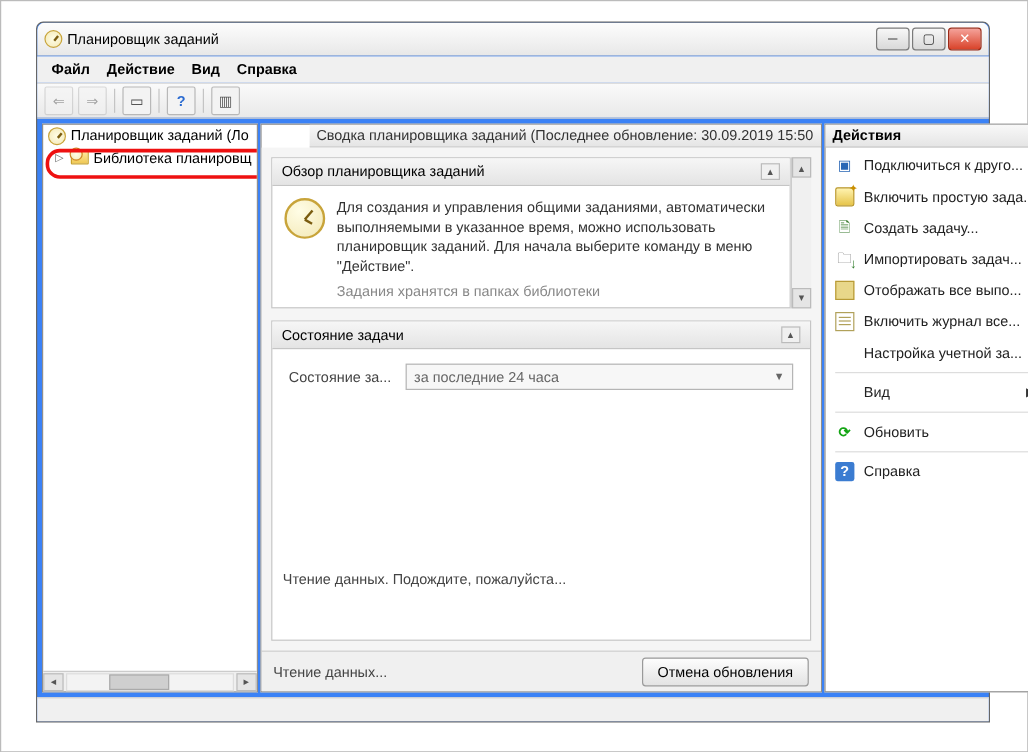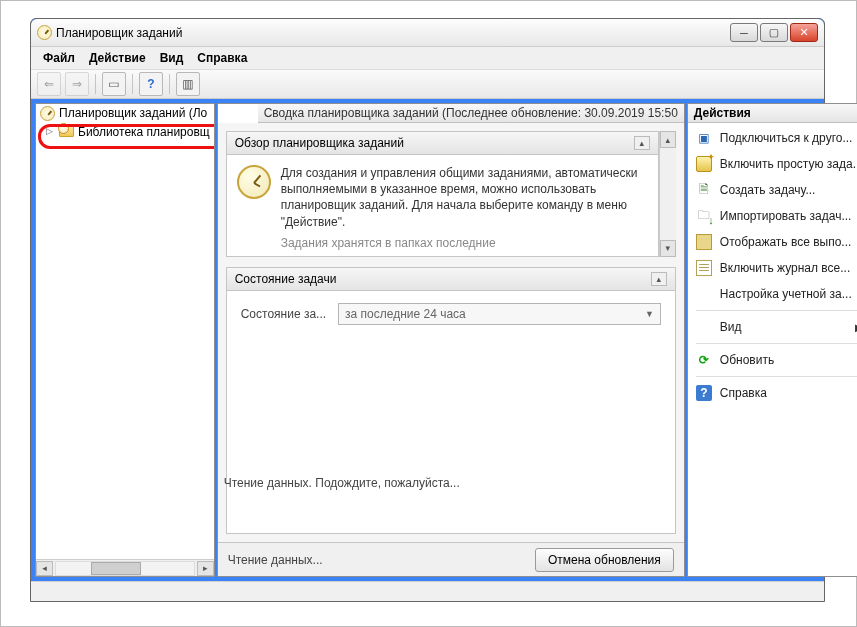--- a/index.html
+++ b/index.html
@@ -60,21 +60,21 @@
 .clock-ic:before{content:"";position:absolute;left:50%;top:50%;width:10px;height:2px;background:#7a5c10;transform-origin:left;transform:rotate(-50deg);}
 .clock-ic:after{content:"";position:absolute;left:50%;top:50%;width:7px;height:2px;background:#7a5c10;transform-origin:left;transform:rotate(30deg);}
 .overview-text { line-height:1.35; }
 .overview-faded { color:#888; margin-top:6px; }
 .vscroll { width:17px; background:#f0f0f0; border-left:1px solid #ccc; position:relative; }
 .vscroll .arrow{height:17px;background:#e5e5e5;border:1px solid #bbb;display:flex;align-items:center;justify-content:center;font-size:9px;color:#555;}
 .section.flexfill{flex:1;}
 .status-body { padding:12px 14px; font-size:12px; color:#444; display:flex; align-items:center; gap:12px; }
 .combo { flex:1; height:22px; border:1px solid #b5b5b5; background:#f7f7f7; display:flex; align-items:center; padding:0 6px; font-size:12px; color:#666; justify-content:space-between; }
 .combo .dd{font-size:9px;color:#666;}
-.reading { position:absolute; left:6px; bottom:52px; font-size:12px; color:#444; }
+.reading { position:absolute; left:18px; bottom:52px; font-size:12px; color:#444; }
 .footer-center{ height:34px; border-top:1px solid #c5c5c5; display:flex; align-items:center; justify-content:space-between; padding:0 10px; background:#f0f0f0;}
 .footer-center .txt{font-size:12px; color:#444;}
 .btn { height:24px; padding:0 12px; font-size:12px; border:1px solid #9a9a9a; border-radius:3px;
   background:linear-gradient(#fdfdfd,#e3e3e3); display:flex; align-items:center; }
 
 .right { width:200px; }
 .right-head { height:19px; background:linear-gradient(#f8f8f8,#e5e5e5); font-size:12px; font-weight:bold; padding:2px 6px; border-bottom:1px solid #bfbfbf; }
 .right-sub { background:#eef2f6; border:1px solid #cfd7df; margin:2px; padding:3px 6px; font-size:12px; display:flex; justify-content:space-between; align-items:center; }
 .right-sub .tri{font-size:9px;color:#333;}
 .actions { padding:2px; display:flex; flex-direction:column; }
@@ -165,21 +165,21 @@
         <div style="display:flex;">
           <div class="section" style="flex:1">
             <div class="section-head">
               <span>Обзор планировщика заданий</span>
               <span class="chev">▴</span>
             </div>
             <div class="overview-body">
               <div class="clock-ic"></div>
               <div>
                 <div class="overview-text">Для создания и управления общими заданиями, автоматически выполняемыми в указанное время, можно использовать планировщик заданий. Для начала выберите команду в меню "Действие".</div>
-                <div class="overview-faded">Задания хранятся в папках последние</div>
+                <div class="overview-faded">Задания хранятся в папках библиотеки</div>
               </div>
             </div>
           </div>
           <div class="vscroll">
             <div class="arrow">▴</div>
             <div style="flex:1"></div>
             <div class="arrow" style="position:absolute;bottom:0;left:0;right:0">▾</div>
           </div>
         </div>
 

